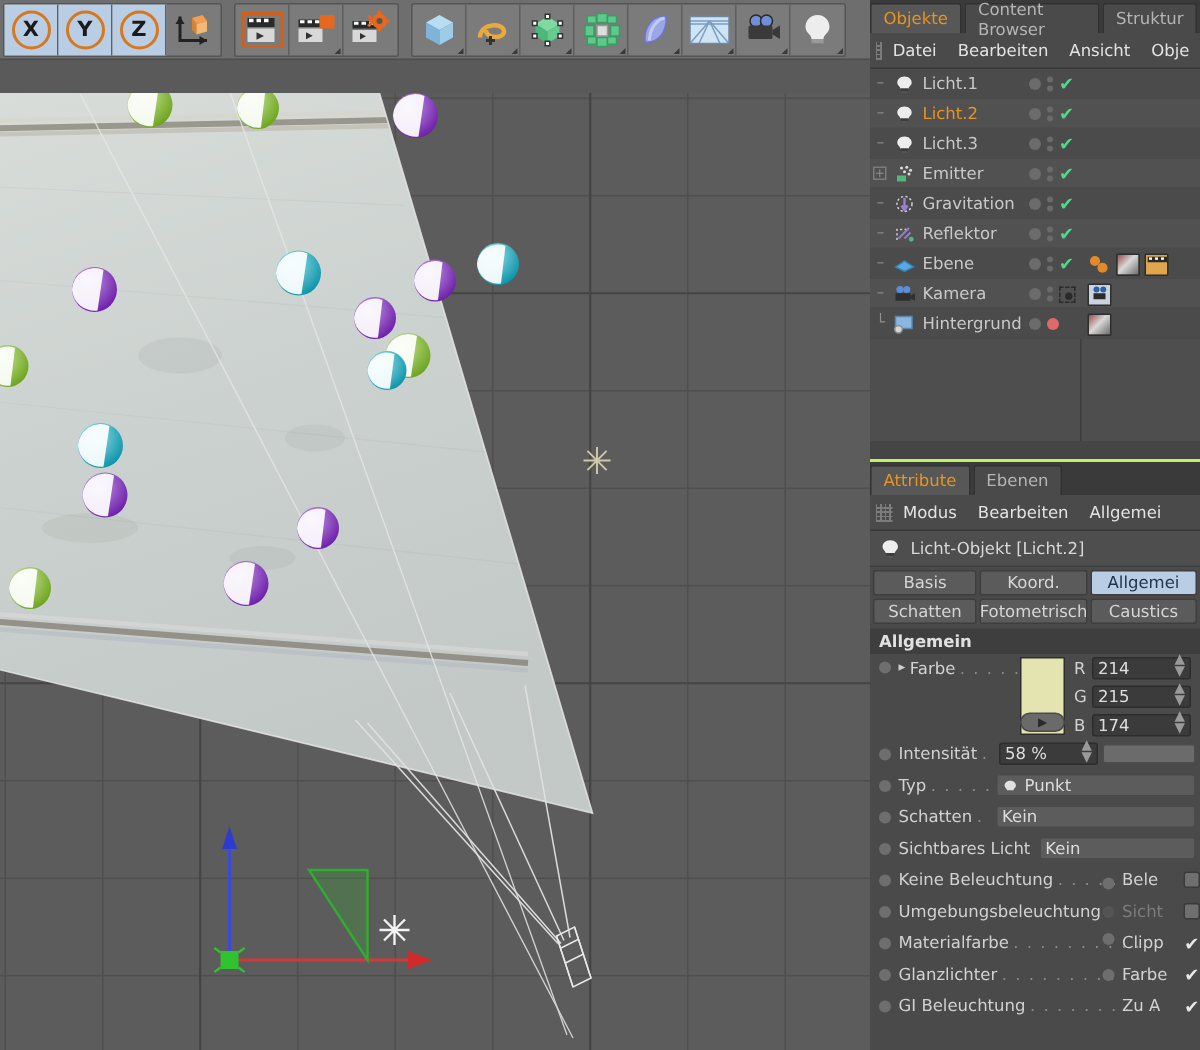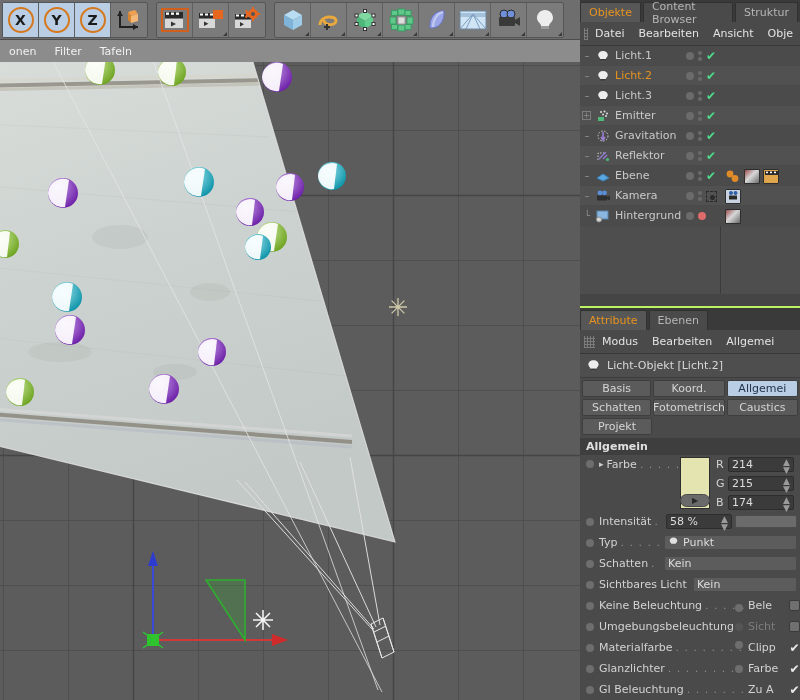--- a/index.html
+++ b/index.html
@@ -92,21 +92,21 @@
 
   .secthdr { height:17px; background:#3e3e3e; display:flex; align-items:center;
     padding-left:6px; font-size:11px; color:#e0e0e0; font-weight:bold; margin-top:3px; }
 
   .prow { height:21px; display:flex; align-items:center; padding-left:6px; position:relative; }
   .bullet { width:8px;height:8px;border-radius:50%;background:#6e6e6e;flex:none;margin-right:5px; }
   .plabel { font-size:11px;color:#d2d2d2;white-space:nowrap; }
   .dots { flex:1; overflow:hidden; color:#8b8b8b; font-size:11px; letter-spacing:1px;
     white-space:nowrap; margin:0 3px; }
   .field { height:15px; background:#3b3b3b; border:1px solid #2d2d2d; border-radius:2px;
-    display:flex; align-items:flex-start; padding:0 3px; font-size:11px; color:#ddd; }
+    display:flex; align-items:flex-end; padding:0 3px; font-size:11px; color:#ddd; }
   .spin { margin-left:auto; color:#9a9a9a; font-size:9px; line-height:8px; }
   .swatch { width:30px; height:52px; border:1px solid #2e2e2e; }
   .cbox { width:11px;height:11px;background:#6f6f6f;border:1px solid #3a3a3a;border-radius:2px; }
   .cbox.on { background:transparent;border:none;color:#e9e9e9;font-size:12px;
     display:flex;align-items:center;justify-content:center; }
   .arrowbtn { width:30px;height:13px;background:#6a6a6a;border:1px solid #4a4a4a;
     border-radius:7px;display:flex;align-items:center;justify-content:center;
     color:#2a2a2a;font-size:8px; }
   .slider { height:13px;background:#6b6b6b;border:1px solid #4d4d4d;border-radius:2px; }
   .dim { color:#7c7c7c; }
@@ -274,25 +274,20 @@
         <svg width="26" height="26" viewBox="0 0 26 26">
           <path d="M13 3 C18 3 21 7 21 11 C21 15 17 16 17 19 L9 19 C9 16 5 15 5 11 C5 7 8 3 13 3 Z" fill="#ededed"></path>
           <rect x="9" y="19" width="8" height="3" fill="#9a9a9a"></rect>
           <rect x="10" y="22" width="6" height="2" fill="#7a7a7a"></rect>
         </svg>
           <div class="corner"></div>
       </div>
     </div>
   </div>
 
-  <div class="vpmenu">
-    <div class="mi">onen</div>
-    <div class="mi">Filter</div>
-    <div class="mi">Tafeln</div>
-  </div>
   <div class="vpnav">
     <svg class="navico" viewBox="0 0 16 16">
       <g fill="#e8e8e8">
           <path d="M8 1 l2.5 3 h-5 z"></path>
           <path d="M8 15 l2.5 -3 h-5 z"></path>
       <path d="M1 8 l3 -2.5 v5 z"></path>
           <path d="M15 8 l-3 -2.5 v5 z"></path>
       <rect x="7" y="4" width="2" height="8"></rect>
           <rect x="4" y="7" width="8" height="2"></rect>
         </g>
@@ -749,23 +744,20 @@
         <div class="atrow">
           <div class="atab" style="width:70px;">Basis</div>
           <div class="atab" style="width:72px;">Koord.</div>
           <div class="atab active" style="width:72px;">Allgemei</div>
         </div>
         <div class="atrow">
           <div class="atab" style="width:70px;">Schatten</div>
           <div class="atab" style="width:72px;">Fotometrisch</div>
           <div class="atab" style="width:72px;">Caustics</div>
         </div>
-        <div class="atrow">
-          <div class="atab" style="width:70px;">Projekt</div>
-        </div>
       </div>
 
       <div class="secthdr">Allgemein</div>
 
       <div style="position:relative;height:56px;">
         <div class="prow" style="height:18px;">
           <span class="bullet"></span>
           <span style="color:#cfcfcf;font-size:9px;margin-right:3px;">▸</span>
           <span class="plabel">Farbe</span>
           <span class="dots">. . . . .</span>

